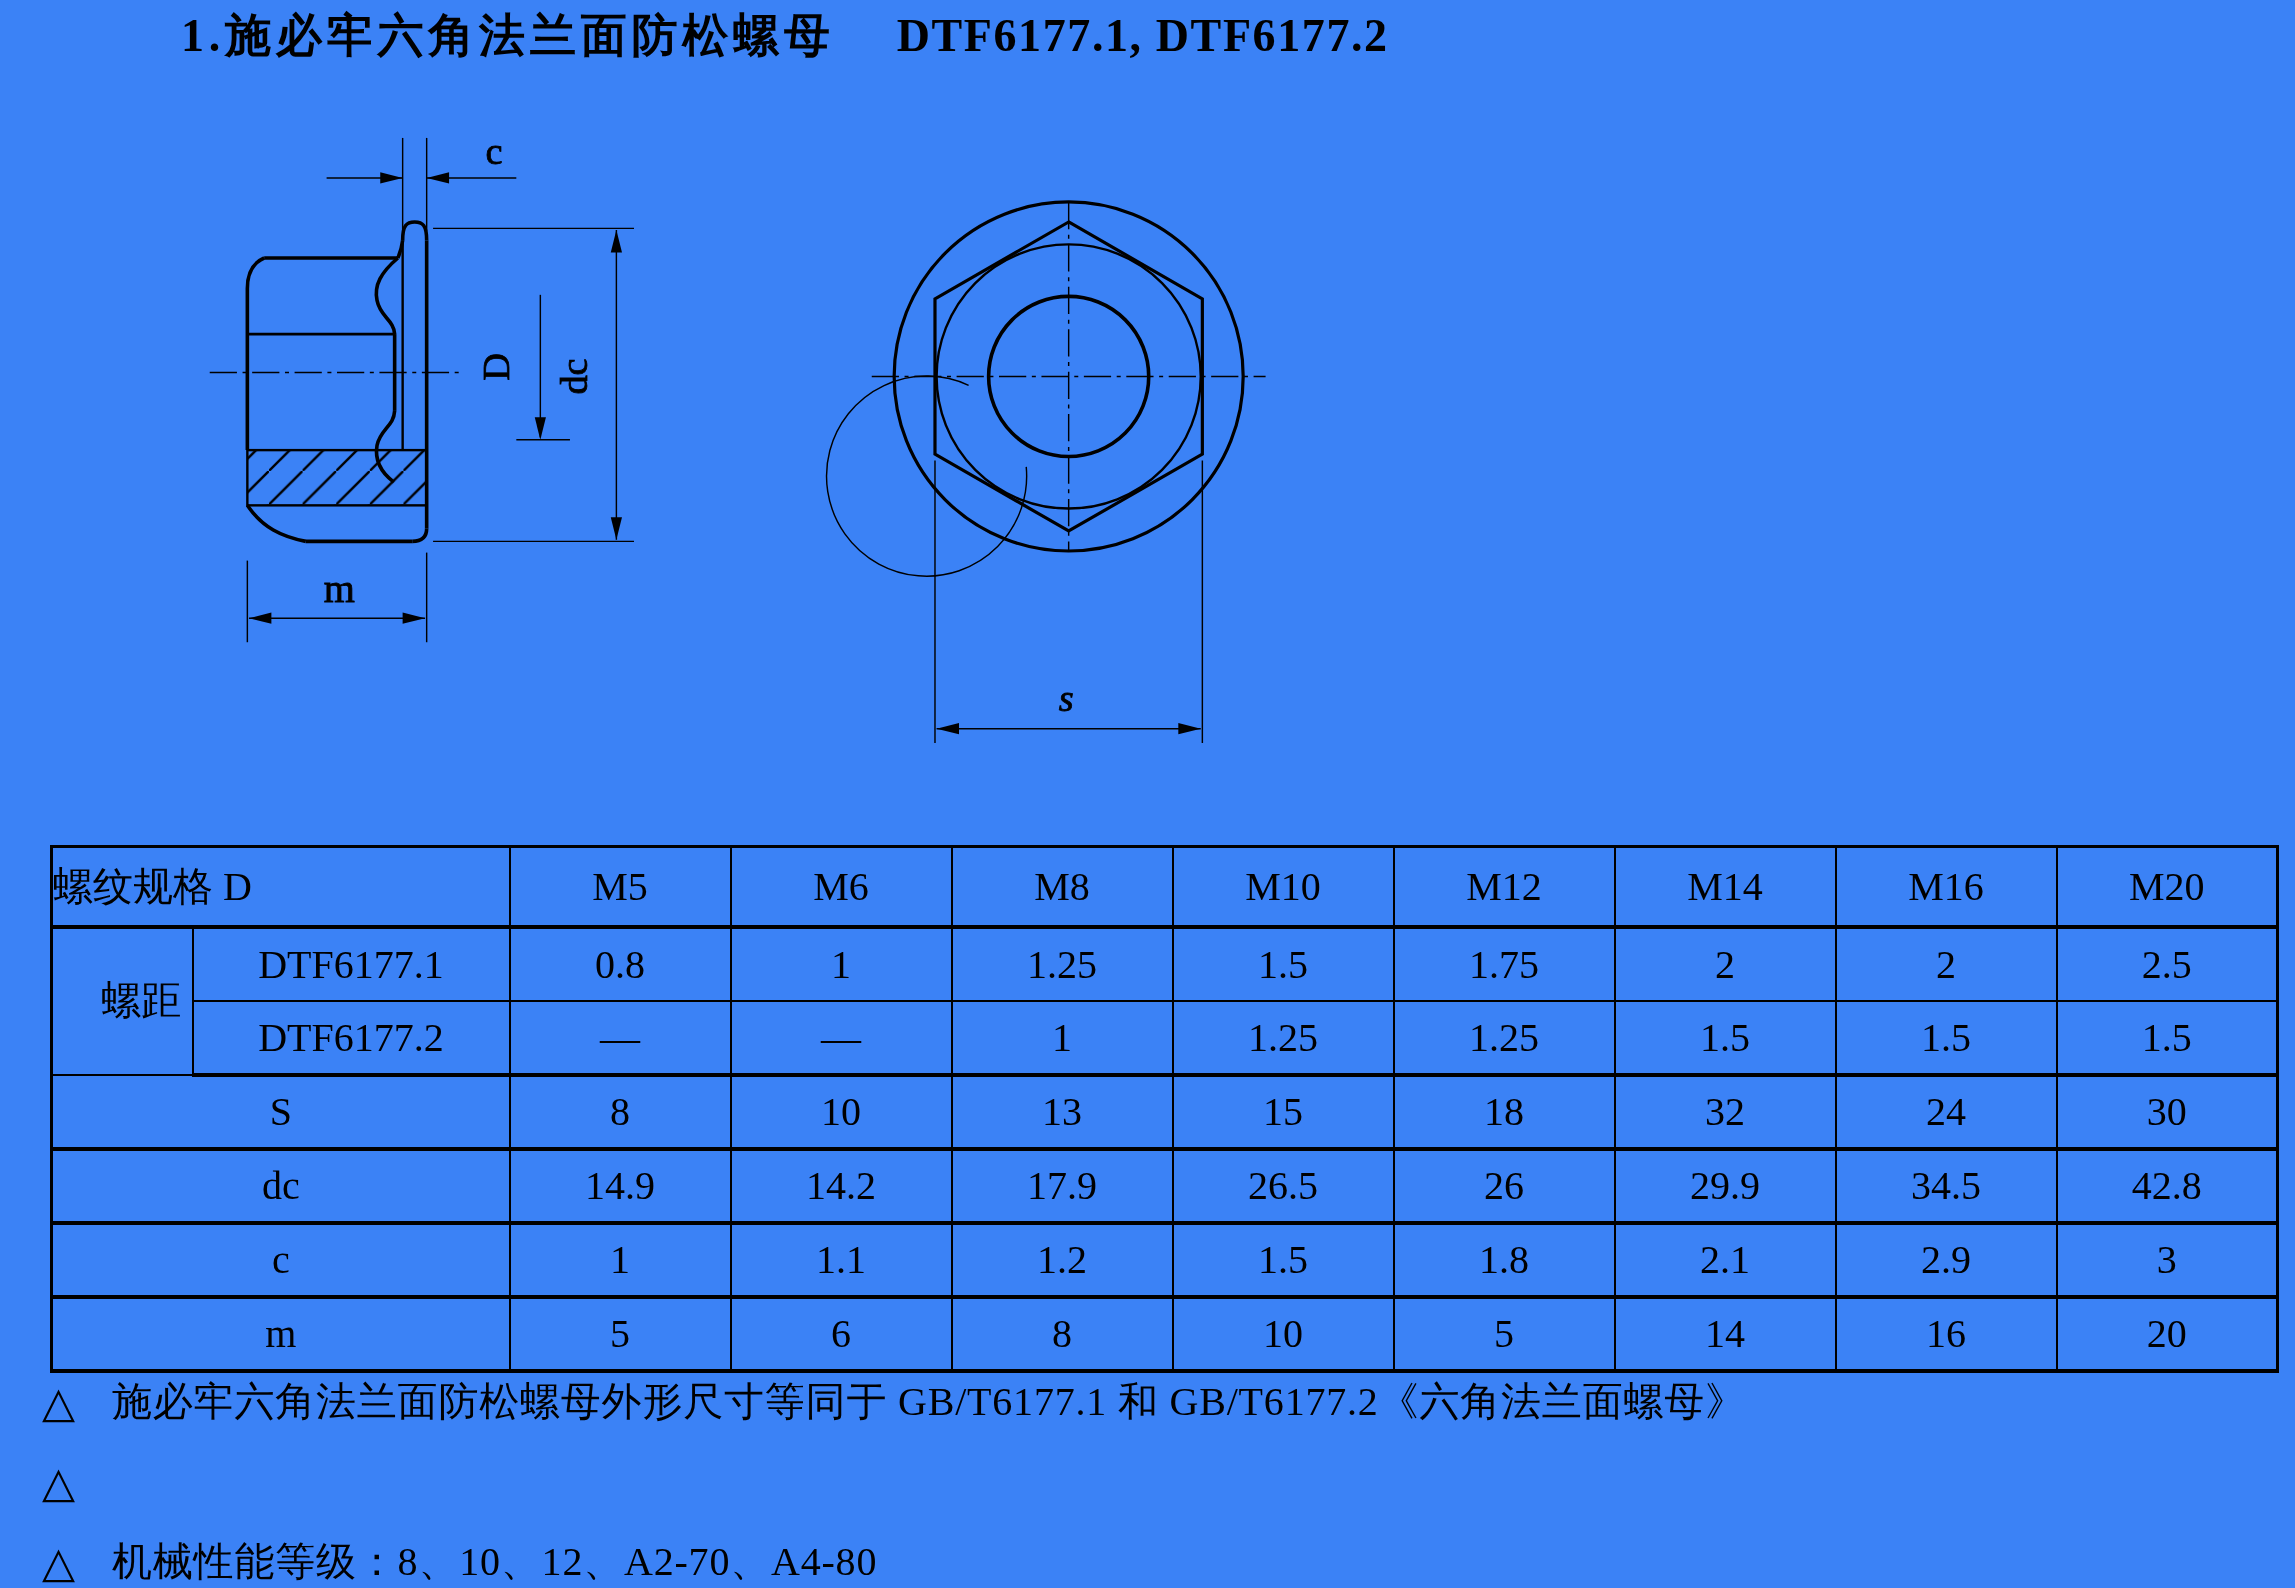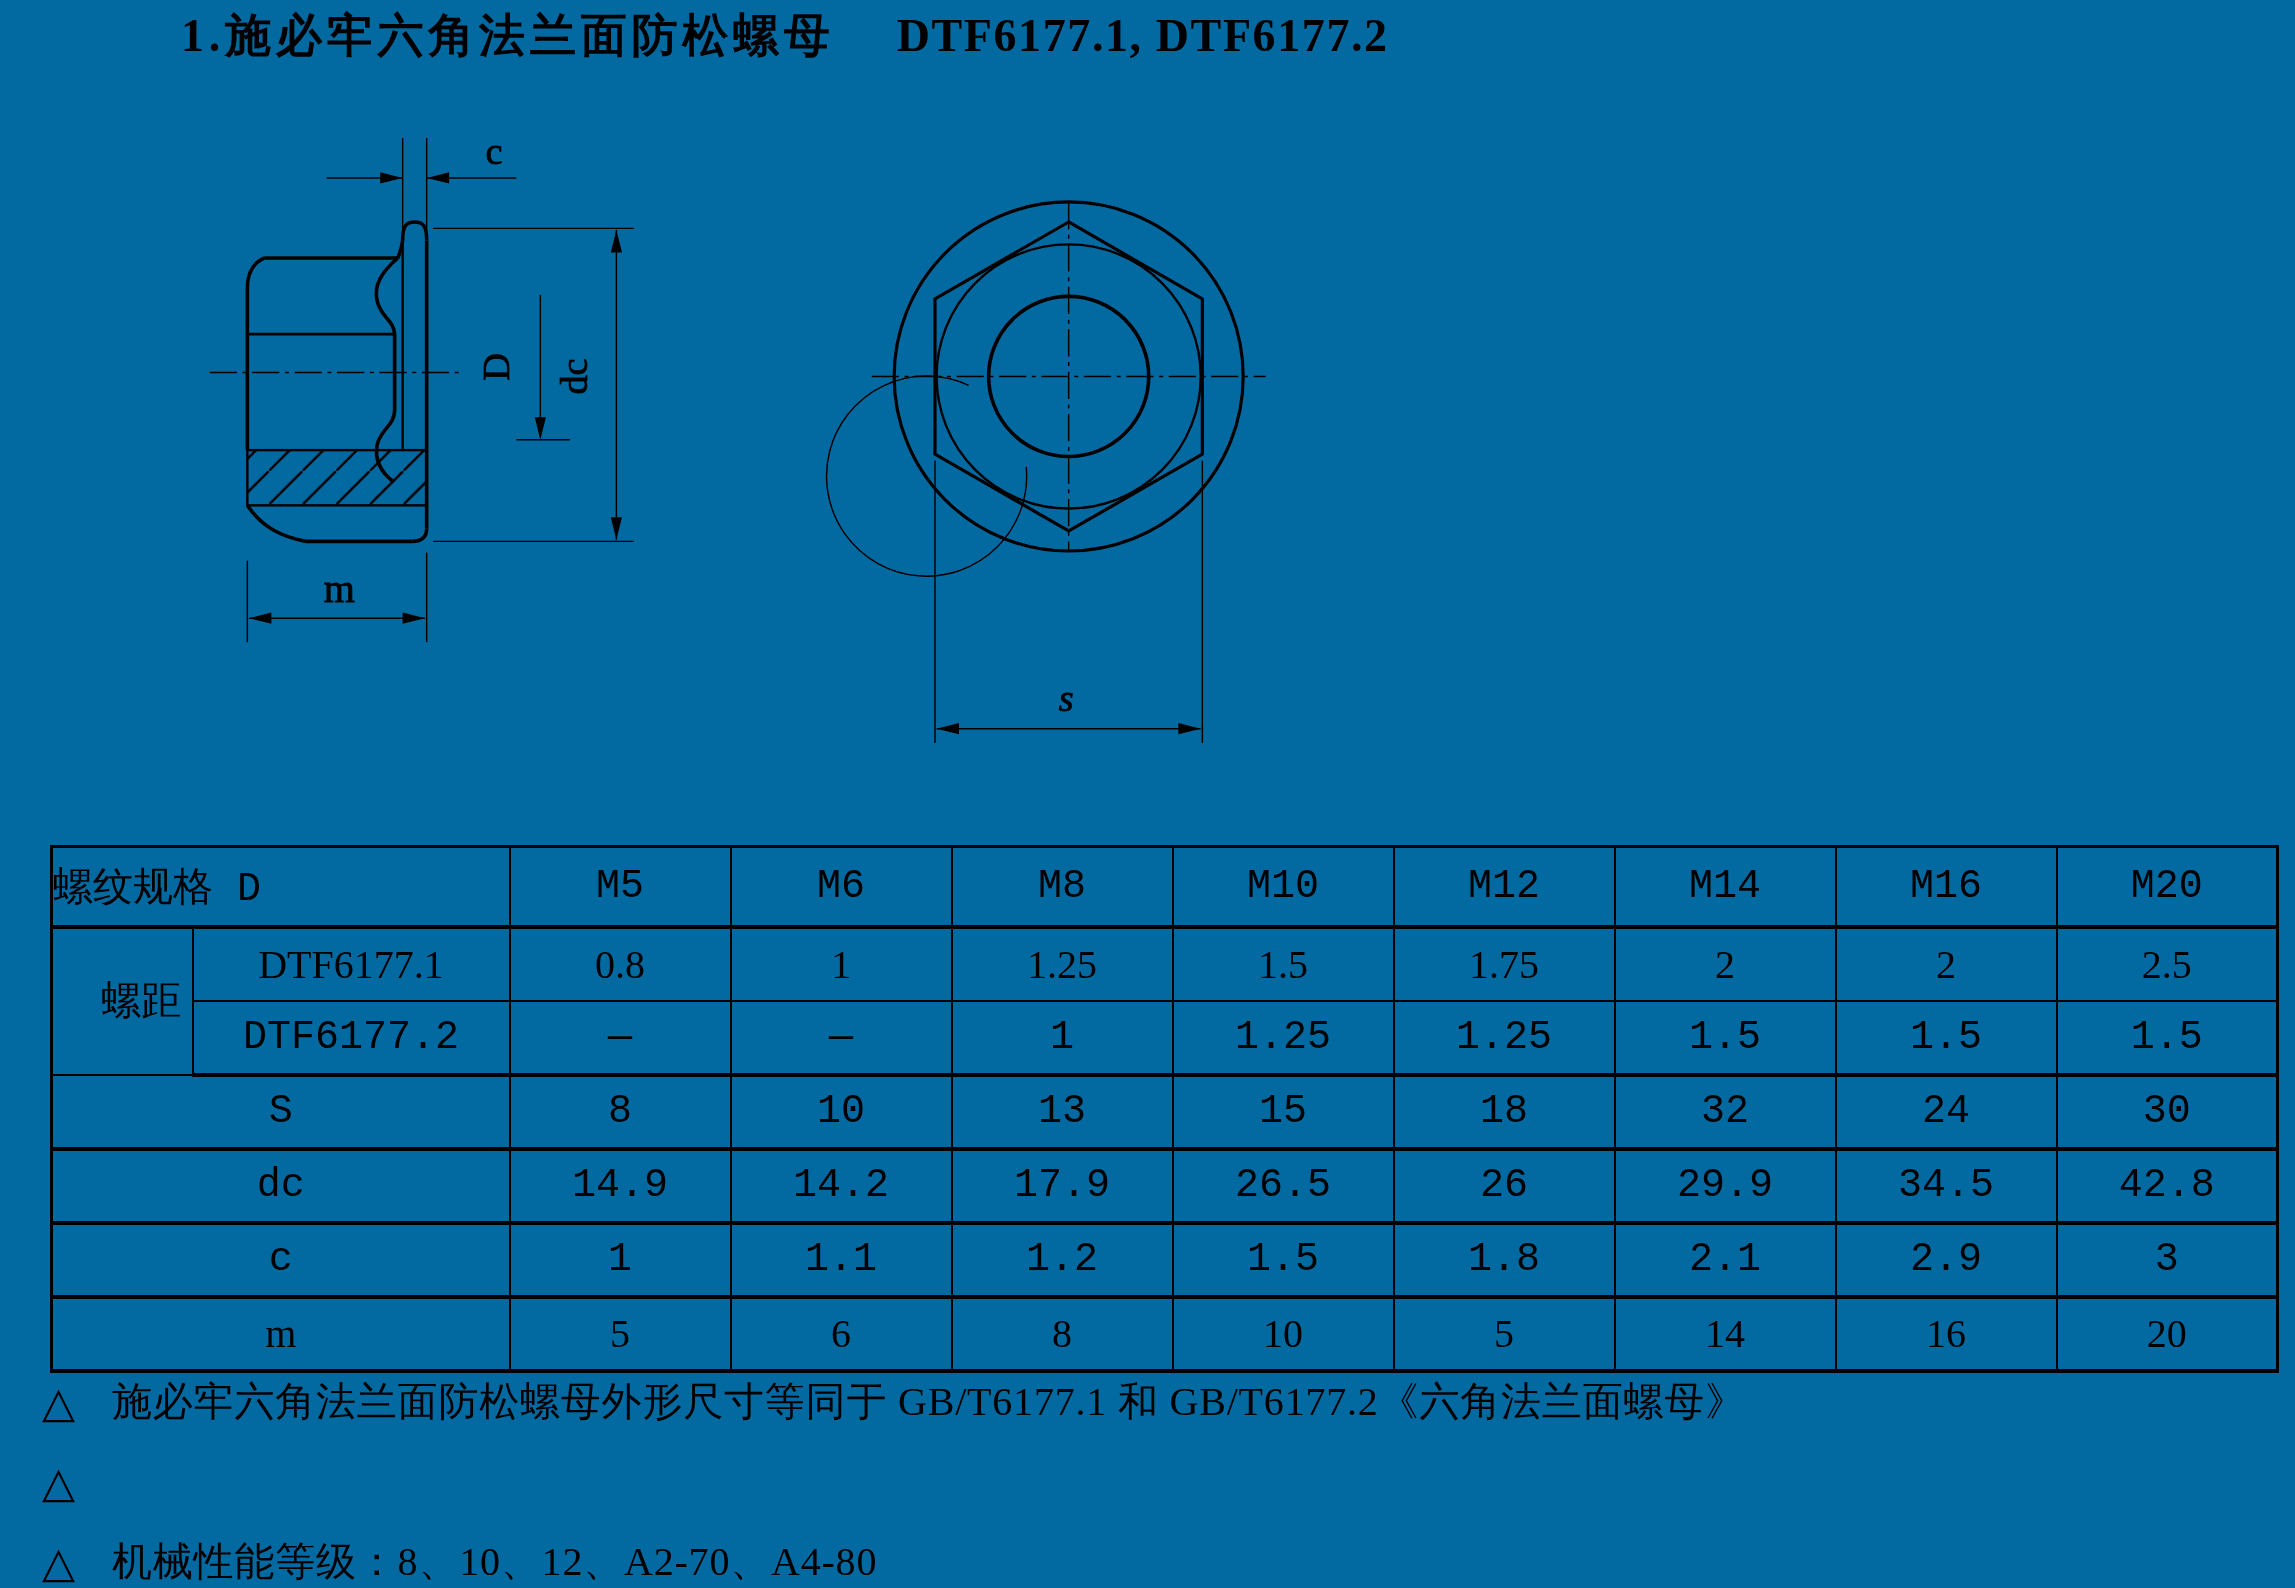--- a/index.html
+++ b/index.html
@@ -1,18 +1,18 @@
 <!DOCTYPE html>
 <html style="font-size:13px"><head>
 <meta charset="utf-8">
 <style>
   html,body { margin:0; padding:0; background:#888; }
   .page {
     position:relative; width:2295px; height:1589px;
-    background:#0369a1; color:#000; overflow:hidden;
+    background:#3b82f6; color:#000; overflow:hidden;
     font-family:"Liberation Serif", serif;
   }
   .title {
     position:absolute; left:181px; top:4.8px; height:56px;
     font-size:46px; font-weight:bold; letter-spacing:4.8px; white-space:nowrap;
   }
   .title .codes { margin-left:62px; letter-spacing:1.6px; }
 
   svg.drawing { position:absolute; left:0; top:0; }
   svg text { font-family:"Liberation Serif", serif; fill:#000; }
@@ -20,21 +20,21 @@
   table.dims {
     position:absolute; left:50px; top:845px;
     width:2226px; table-layout:fixed;
     border-collapse:collapse; border:3.2px solid #000; border-bottom-width:4.8px;
     font-size:40px; text-align:center;
   }
   table.dims th, table.dims td {
     border:2px solid #000; font-weight:normal; padding:0;
     overflow:hidden; white-space:nowrap;
   }
-  table.dims tr.tb > th, table.dims tr.tb > td { border-bottom-width:4.8px;font-family:Liberation Mono, monospace; }
+  table.dims tr.tb > th, table.dims tr.tb > td { border-bottom-width:4.8px; }
   tr.hrow { height:80px; } tr.drow { height:74px; }
   th.spec { text-align:left; padding-left:29px; font-size:40px; }
   .vert {
     width:42px; margin:0 auto; word-break:break-all;
     line-height:74px; font-size:40px; text-align:left;
   }
   .notes { position:absolute; left:42px; width:2210px; }
   .note {
     position:absolute; display:flex; align-items:center;
     font-size:40px; letter-spacing:0.8px; white-space:nowrap;

